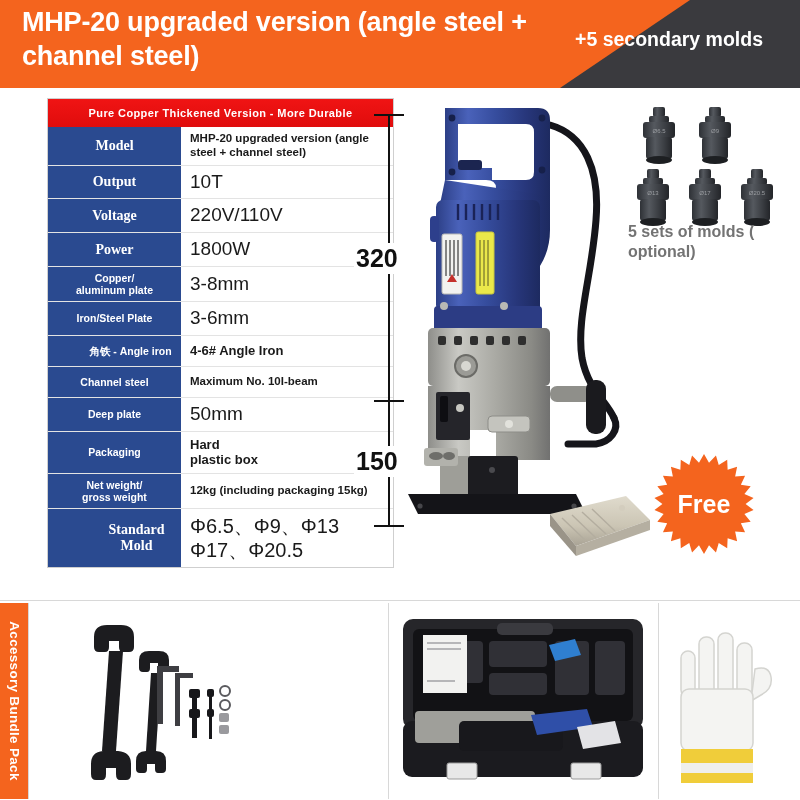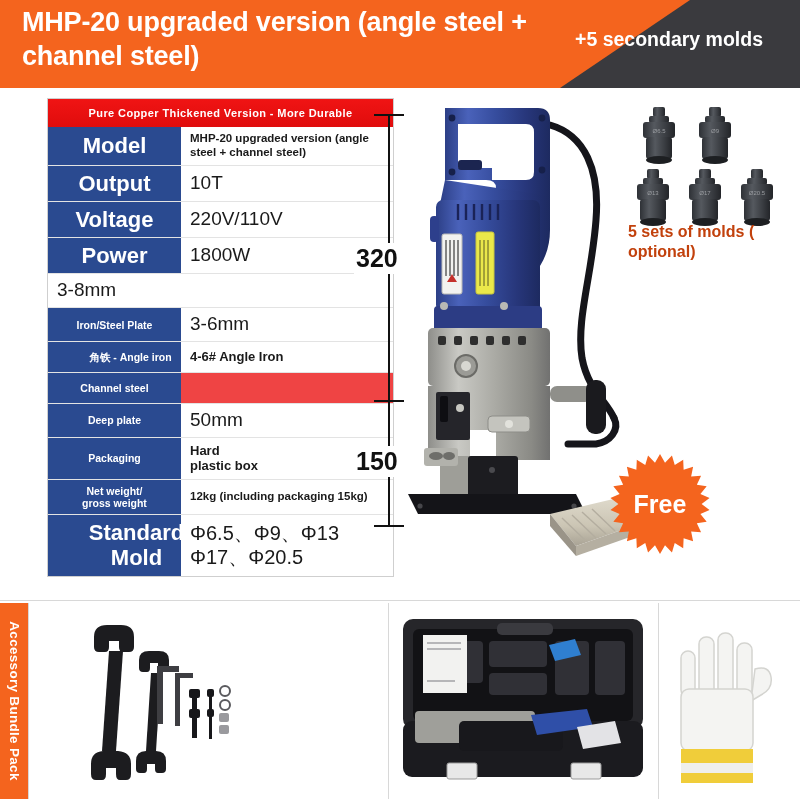--- a/index.html
+++ b/index.html
@@ -24,45 +24,45 @@
   .spec{position:absolute;left:15px;top:98px;width:345px;border:1px solid #cfcfcf;background:#ef4444;margin-left:32px;}
   .spec-banner{height:28px;background:#ee1111;background:linear-gradient(180deg,#f01414 0%,#e00c0c 100%);
      display:flex;align-items:center;justify-content:center;}
   .spec-banner span{color:#fff;font-size:11px;font-weight:bold;letter-spacing:0.4px;}
   .srow{display:flex;border-top:1px solid #e3e3e3;min-height:30px;}
   .srow:first-of-type{border-top:none;}
   .slab{width:133px;background:#2a4a90;color:#fff;display:flex;align-items:center;justify-content:center;
      text-align:center;padding:5px 4px;box-sizing:border-box;font-weight:bold;line-height:1.15;}
   .sval{flex:1;background:#fff;color:#1a1a1a;display:flex;align-items:center;
      padding:5px 9px;box-sizing:border-box;line-height:1.2;}
-  .lab-lg{font-size:22px;}
+  .lab-lg{font-size:14px;font-family:Liberation Serif, serif;}
   .lab-sm{font-size:10.5px;}
   .val-lg{font-size:19px;}
   .val-md{font-size:13px;font-weight:bold;}
   .val-sm{font-size:11.5px;font-weight:bold;}
   .val-xl{font-size:20px;}
 
   
   .dims{position:absolute;left:360px;top:98px;width:60px;height:460px;text-decoration:underline;}
   .dim-v{position:absolute;left:28px;background:#111;width:1.6px;}
   .dim-t{position:absolute;background:#111;height:1.6px;left:14px;width:30px;}
   .dim-num{position:absolute;left:-6px;color:#111;font-size:25px;font-weight:bold;
      background:#fff;padding:1px 2px;}
 
   
   .tool{position:absolute;left:400px;top:100px;width:260px;height:480px;}
 
   
   .molds{position:absolute;left:630px;top:105px;width:165px;height:180px;}
   .mold{position:absolute;width:46px;height:62px;}
-  .molds-cap{position:absolute;left:628px;top:222px;width:170px;color:#c2410c;
+  .molds-cap{position:absolute;left:628px;top:222px;width:170px;color:#737373;
      font-size:16px;font-weight:bold;line-height:1.25;}
 
   
-  .free1{position:absolute;left:608px;top:452px;width:104px;height:104px;}
+  .free1{position:absolute;left:652px;top:452px;width:104px;height:104px;}
   .free-txt{position:absolute;inset:0;display:flex;align-items:center;justify-content:center;
      color:#fff;font-weight:bold;}
 
   
   .bundle{position:absolute;left:0;top:600px;width:800px;height:200px;border-top:1px solid #d8d8d8;}
   .bundle-tab{position:absolute;left:0;top:2px;width:28px;height:196px;background:#f4641e;}
   .bundle-tab span{position:absolute;left:50%;top:50%;transform:translate(-50%,-50%) rotate(90deg);
      white-space:nowrap;color:#fff;font-size:13.5px;font-weight:bold;letter-spacing:0.3px;}
   .bcell{position:absolute;top:2px;height:196px;border-left:1px solid #d8d8d8;box-sizing:border-box;}
 </style>
@@ -92,32 +92,35 @@
         </div>
         <div class="srow">
           <div class="slab lab-lg" style="white-space: pre-line;">Voltage</div>
           <div class="sval val-lg" style="white-space: pre-line;">220V/110V</div>
         </div>
         <div class="srow">
           <div class="slab lab-lg" style="white-space: pre-line;">Power</div>
           <div class="sval val-lg" style="white-space: pre-line;">1800W</div>
         </div>
         <div class="srow">
+          <div class="slab lab-sm" style="white-space: pre-line;">Copper/
+aluminum plate</div>
           <div class="sval val-lg" style="white-space: pre-line;">3-8mm</div>
         </div>
         <div class="srow">
           <div class="slab lab-sm" style="white-space: pre-line;">Iron/Steel Plate</div>
           <div class="sval val-lg" style="white-space: pre-line;">3-6mm</div>
         </div>
         <div class="srow">
           <div class="slab lab-sm" style="white-space: pre-line; padding-left: 36px;">角铁 - Angle iron</div>
           <div class="sval val-md" style="white-space: pre-line;">4-6# Angle Iron</div>
         </div>
         <div class="srow">
           <div class="slab lab-sm" style="white-space: pre-line;">Channel steel</div>
+          <div class="sval val-sm" style="white-space: pre-line;">Maximum No. 10I-beam</div>
         </div>
         <div class="srow">
           <div class="slab lab-sm" style="white-space: pre-line;">Deep plate</div>
           <div class="sval val-lg" style="white-space: pre-line;">50mm</div>
         </div>
         <div class="srow">
           <div class="slab lab-sm" style="white-space: pre-line;">Packaging</div>
           <div class="sval val-md" style="white-space: pre-line;">Hard
 plastic box</div>
         </div>

